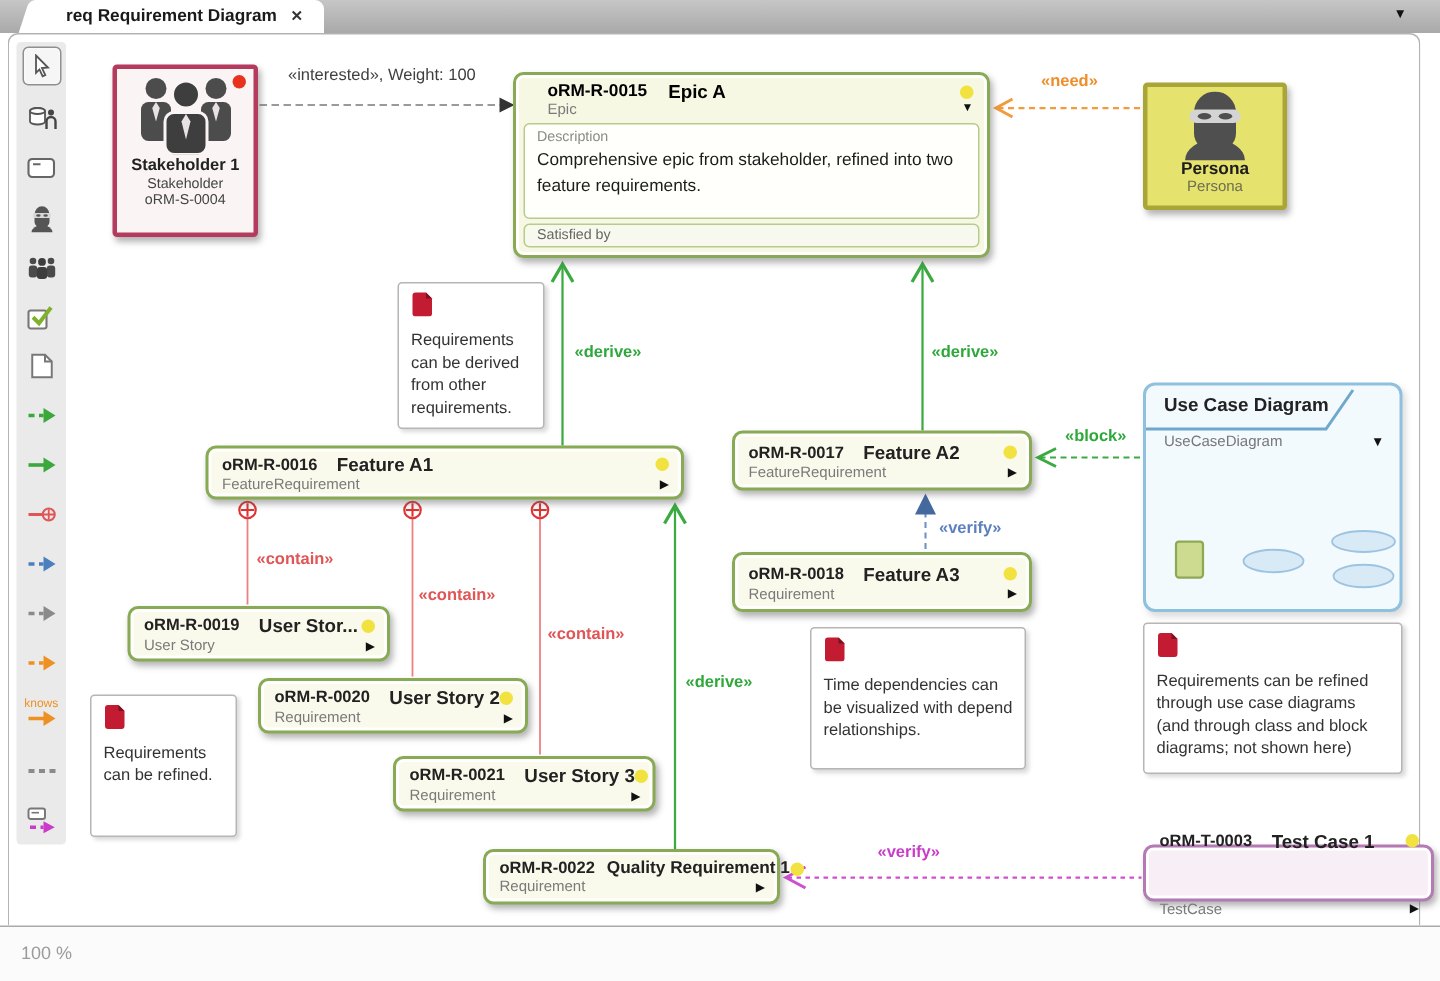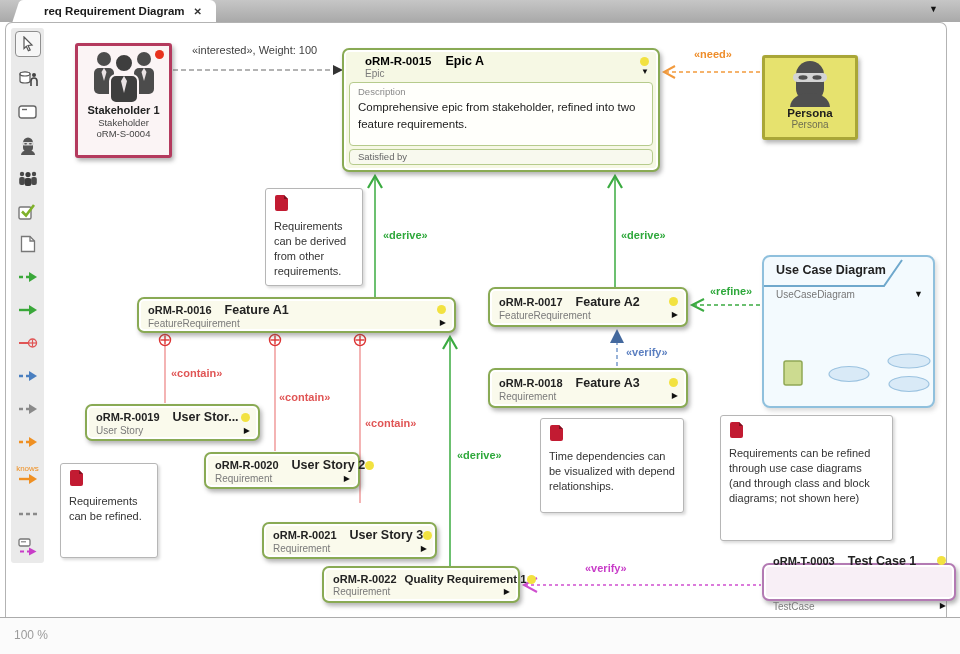--- a/index.html
+++ b/index.html
@@ -381,53 +381,53 @@
   </div>
 
   <div class="node note" style="left:540px; top:418px; width:144px; height:95px;">
     <svg width="15" height="17" viewBox="0 0 15 17">
       <path d="M1,3 a2,2 0 0 1 2,-2 h7 l4,4 v10 a2,2 0 0 1 -2,2 h-9 a2,2 0 0 1 -2,-2 z" fill="#c21b32"></path>
       <polygon points="10,1 10,5 14,5" fill="#7e1120"></polygon>
     </svg>
     <div class="note-text">Time dependencies can be visualized with depend relationships.</div>
   </div>
 
-  <div class="node note" style="left:720px; top:415px; width:173px; height:126px;">
+  <div class="node note" style="left:762px; top:415px; width:173px; height:101px;">
     <svg width="15" height="17" viewBox="0 0 15 17">
       <path d="M1,3 a2,2 0 0 1 2,-2 h7 l4,4 v10 a2,2 0 0 1 -2,2 h-9 a2,2 0 0 1 -2,-2 z" fill="#c21b32"></path>
       <polygon points="10,1 10,5 14,5" fill="#7e1120"></polygon>
     </svg>
     <div class="note-text">Requirements can be refined through use case diagrams (and through class and block diagrams; not shown here)</div>
   </div>
 
   <div class="node req" style="left:85px; top:404px; width:175px; height:37px;">
     <div class="row1">
       <span class="rid">oRM-R-0019</span>
       <span class="rname">User Stor...</span>
       <span class="dot"></span>
     </div>
     <div class="row2">
       <span class="rtype">User Story</span>
       <span class="play">▶</span>
     </div>
   </div>
 
-  <div class="node req" style="left:172px; top:452px; width:156px; height:37px;margin-left:32px;">
+  <div class="node req" style="left:172px; top:452px; width:180px; height:37px;">
     <div class="row1">
       <span class="rid">oRM-R-0020</span>
       <span class="rname">User Story 2</span>
       <span class="dot"></span>
     </div>
     <div class="row2">
       <span class="rtype">Requirement</span>
       <span class="play">▶</span>
     </div>
   </div>
 
-  <div class="node req" style="left:262px; top:504px; width:175px; height:37px;margin-top:18px;">
+  <div class="node req" style="left:262px; top:504px; width:175px; height:37px;">
     <div class="row1">
       <span class="rid">oRM-R-0021</span>
       <span class="rname">User Story 3</span>
       <span class="dot"></span>
     </div>
     <div class="row2">
       <span class="rtype">Requirement</span>
       <span class="play">▶</span>
     </div>
   </div>
@@ -462,21 +462,21 @@
       <span class="rtype">TestCase</span>
       <span class="play">▶</span>
     </div>
   </div>
 
   <span class="elabel lab-gray" style="left:192px; top:44px;">«interested», Weight:  100</span>
   <span class="elabel lab-orange" style="left:694px; top:48px;">«need»</span>
   <span class="elabel lab-green" style="left:383px; top:229px;">«derive»</span>
   <span class="elabel lab-green" style="left:621px; top:229px;">«derive»</span>
   <span class="elabel lab-green" style="left:457px; top:449px;">«derive»</span>
-  <span class="elabel lab-green" style="left:710px; top:285px;">«refine»</span>
+  <span class="elabel lab-green" style="left:710px; top:285px;">«block»</span>
   <span class="elabel lab-blue" style="left:626px; top:346px;">«verify»</span>
   <span class="elabel lab-red" style="left:171px; top:367px;">«contain»</span>
   <span class="elabel lab-red" style="left:279px; top:391px;">«contain»</span>
   <span class="elabel lab-red" style="left:365px; top:417px;">«contain»</span>
   <span class="elabel lab-mag" style="left:585px; top:562px;">«verify»</span>
 
   <div class="statusbar">
     <span class="zoomtxt">100 %</span>
 
   </div>

